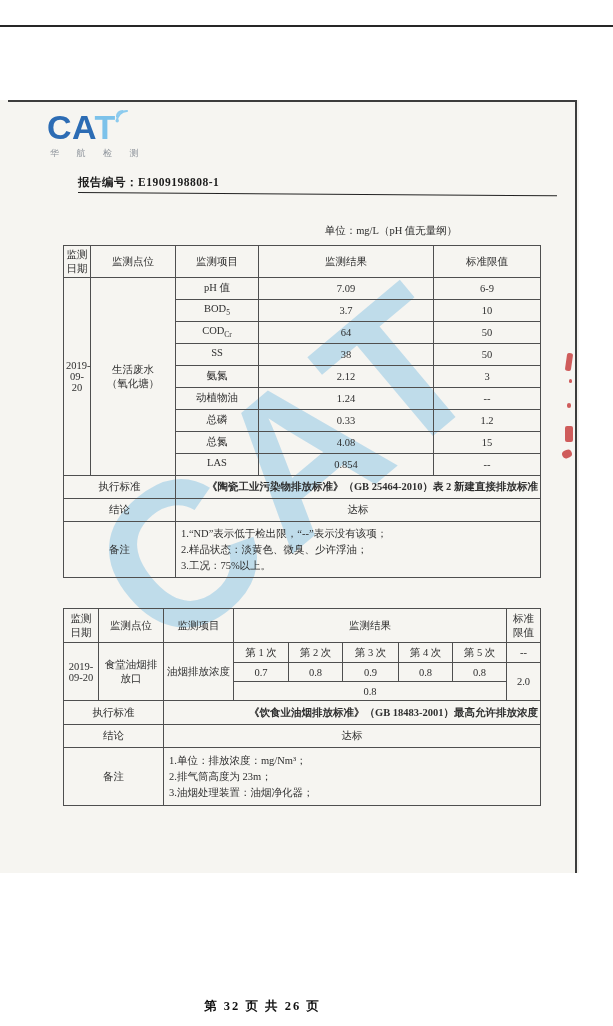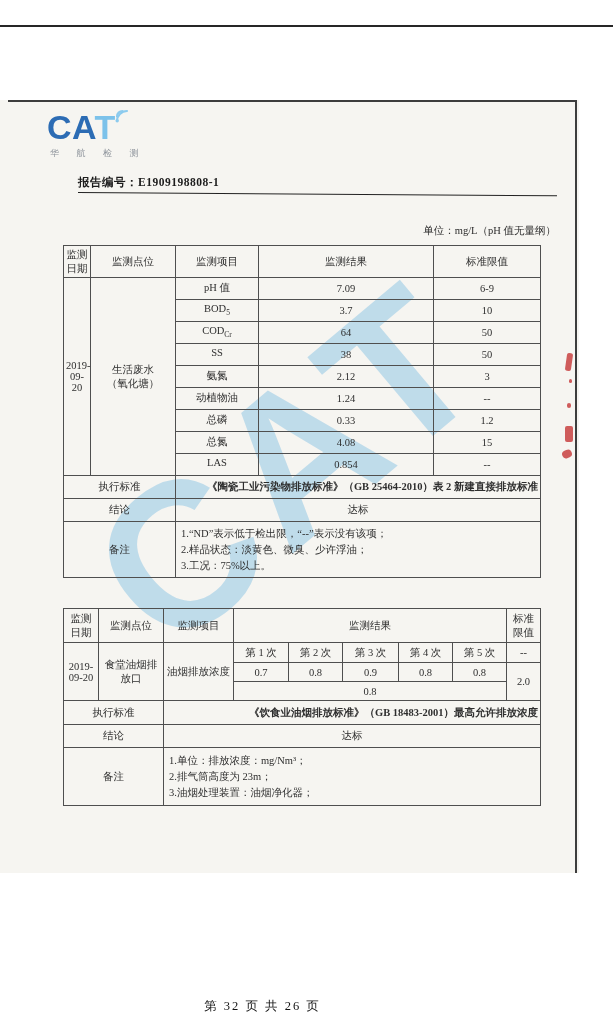--- a/index.html
+++ b/index.html
@@ -34,21 +34,21 @@
   
   .report-no { position:absolute; left:78px; top:75px; z-index:1; font-size:11.5px;
                font-weight:bold; color:#1c1c1c; letter-spacing:0.5px; }
   .report-underline { position:absolute; left:78px; top:92px; width:479px; height:0;
                       border-top:1.4px solid #222; transform:rotate(0.4deg);
                       transform-origin:left center; z-index:1; }
 
   
   .t44-title { position:absolute; left:63px; top:106px; width:477px; text-align:center;
                font-size:12px; font-weight:bold; color:#222; z-index:1; letter-spacing:1px; }
-  .unit-note { position:absolute; left:256px; top:124px; width:300px; text-align:right;
+  .unit-note { position:absolute; left:241px; top:124px; width:300px; text-align:center;
                font-size:10.5px; color:#2c2c2c; z-index:1; }
   .t45-title { position:absolute; left:63px; top:492px; width:477px; text-align:center;
                font-size:12px; font-weight:bold; color:#222; z-index:1; letter-spacing:1px; }
 
   table { border-collapse:collapse; table-layout:fixed; position:absolute; z-index:1;
           font-size:10.5px; color:#2e2e2e; }
   td { border:1px solid #4f4f4f; text-align:center; vertical-align:middle; padding:1px 2px;
        overflow:hidden; }
   table.t44 { left:63px; top:145px; width:477px; border:1.5px solid #454545; }
   table.t45 { left:63px; top:508px; width:477px; border:1.5px solid #454545; }
@@ -62,21 +62,21 @@
   
   .stamp { position:absolute; background:#c53636; opacity:0.8; z-index:2; border-radius:2px; }
   .stamp.s1 { left:566px; top:253px; width:6px; height:18px; transform:rotate(8deg); }
   .stamp.s2 { left:569px; top:279px; width:3px; height:4px; }
   .stamp.s3 { left:567px; top:303px; width:4px; height:5px; }
   .stamp.s4 { left:565px; top:326px; width:8px; height:16px; }
   .stamp.s5 { left:562px; top:350px; width:10px; height:8px; border-radius:5px; transform:rotate(-25deg); }
 
   
   .footer-pageno { position:absolute; left:0; top:998px; width:525px; text-align:center;
-                   font-size:12.5px; font-weight:normal; letter-spacing:2px; color:#111; }
+                   font-size:12.5px; font-weight:bold; letter-spacing:2px; color:#111; }
 </style>
 </head>
 <body>
 
 <div class="page">
 
   <div class="doc-rule"></div>
 
   <div class="scan">
     <div class="scan-top-border"></div>

